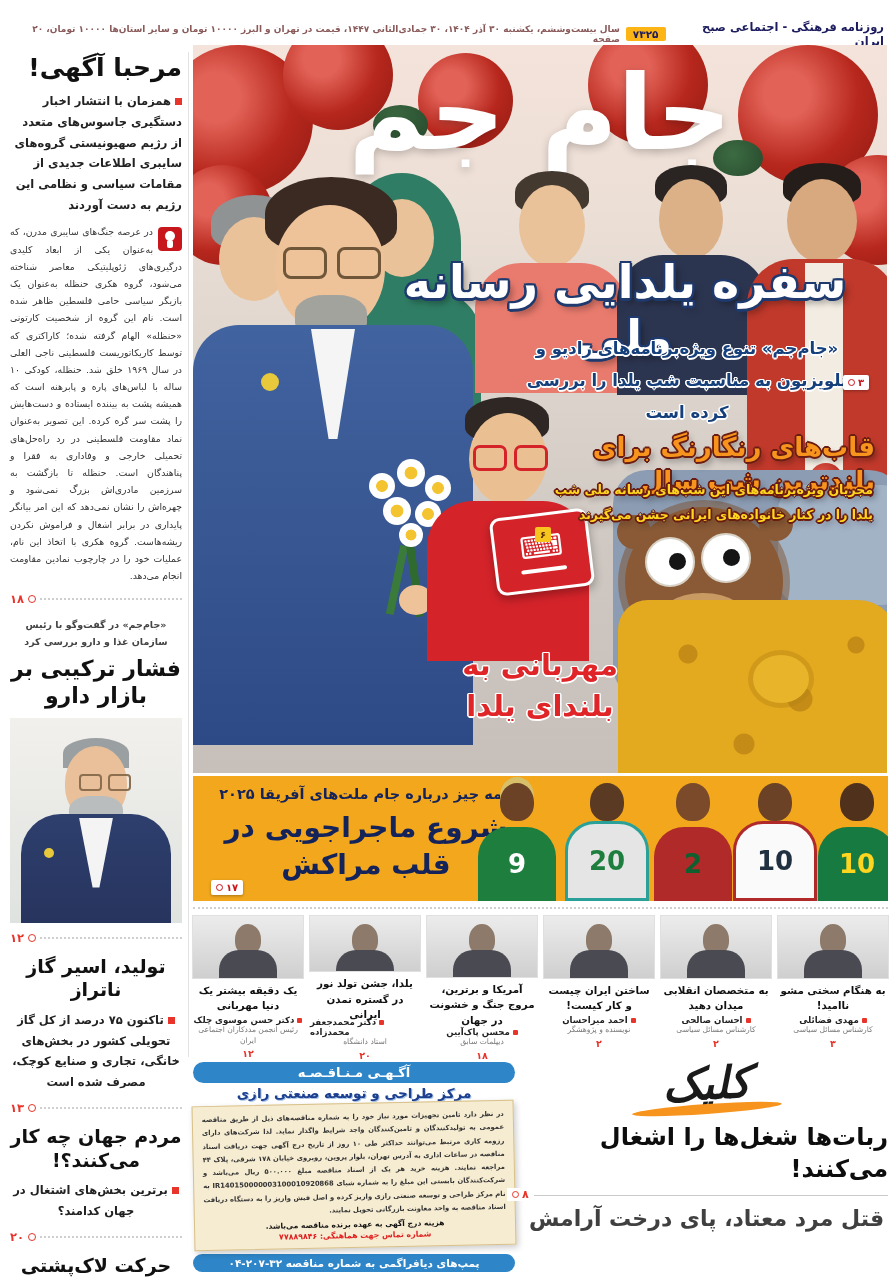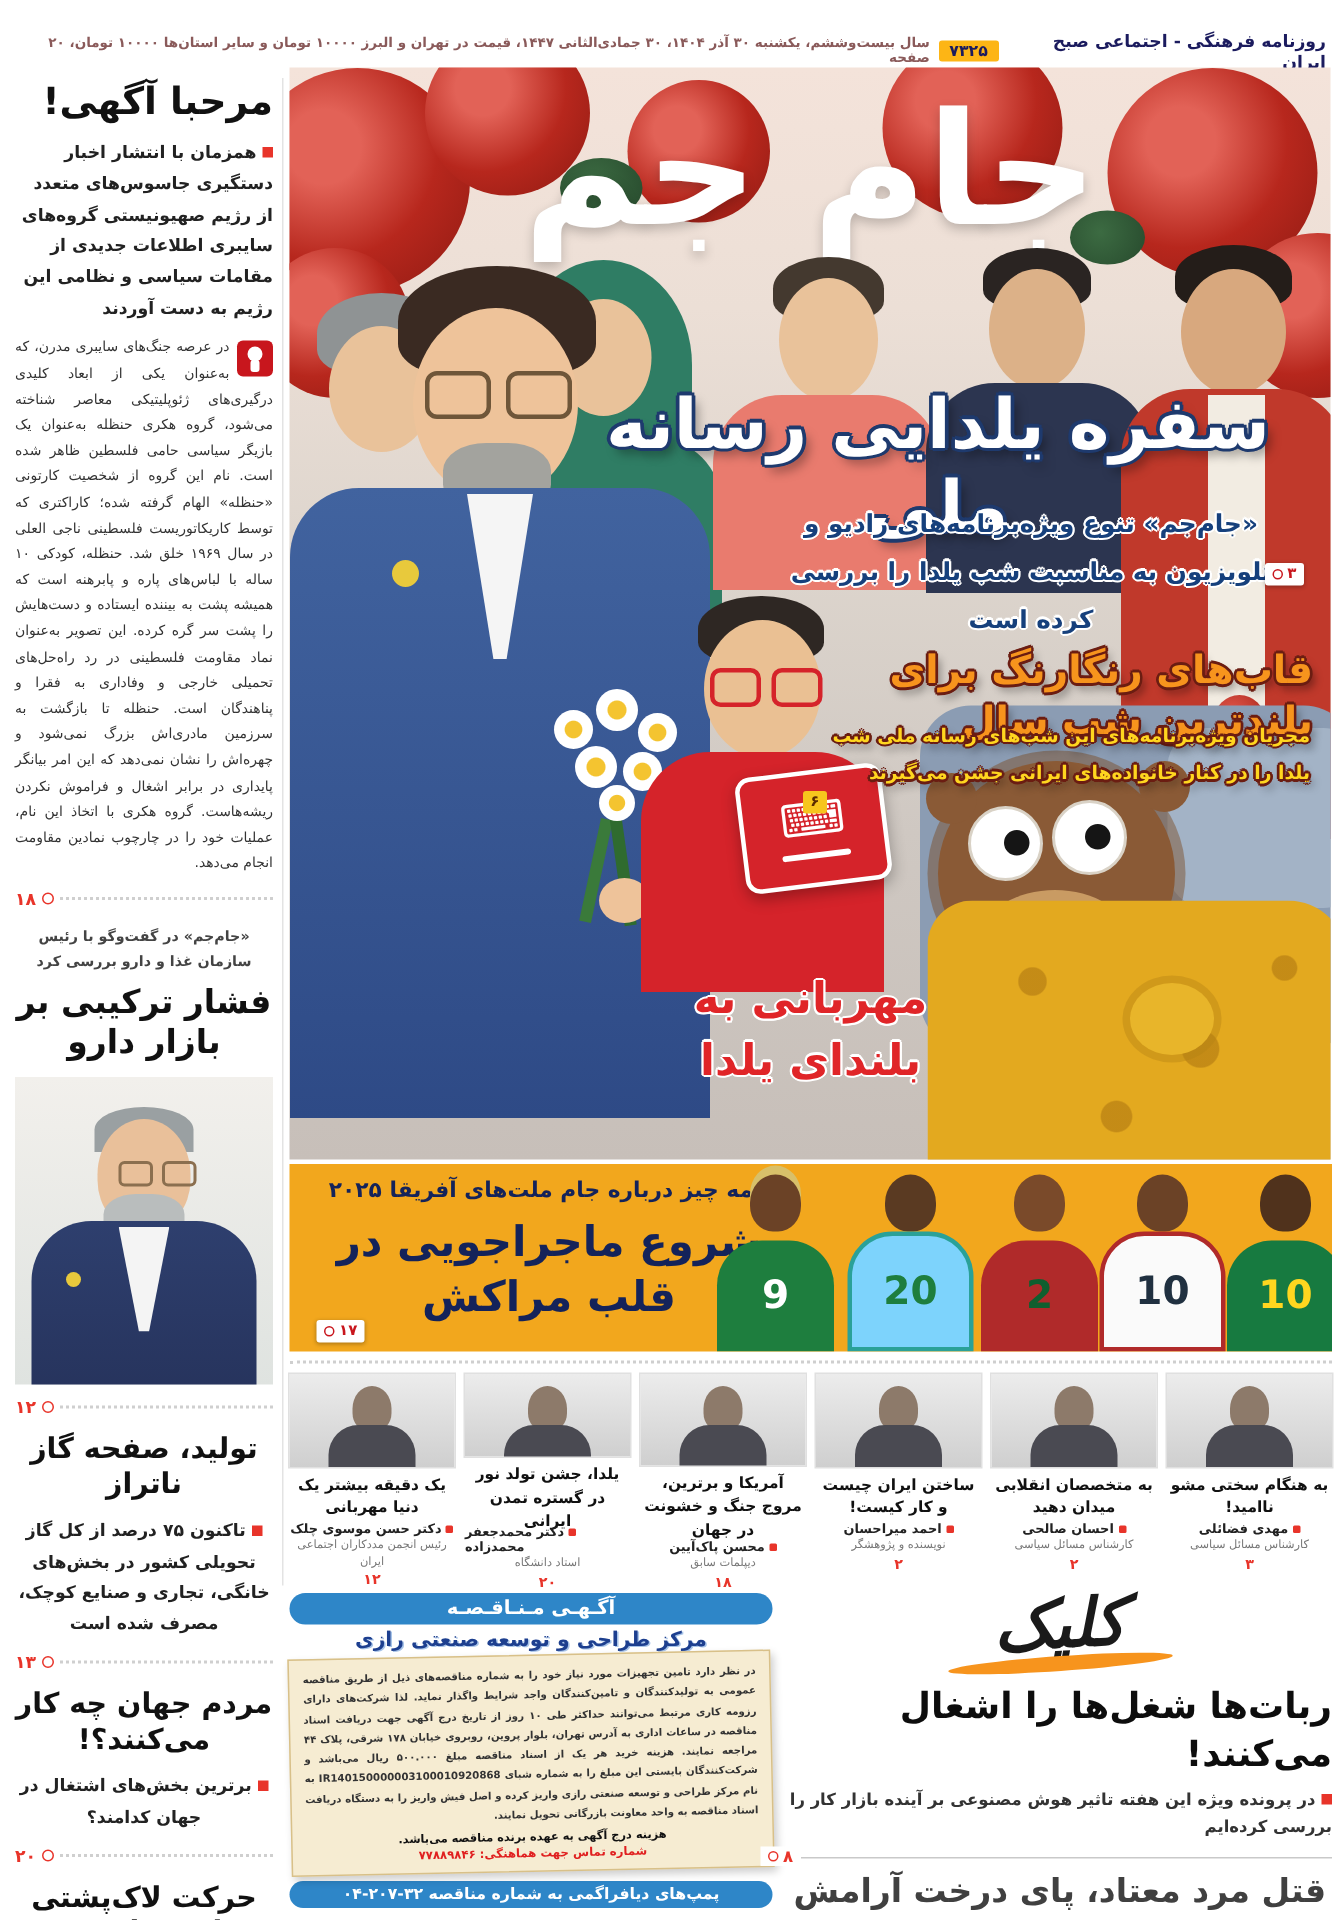--- a/index.html
+++ b/index.html
@@ -208,21 +208,21 @@
       <div class="pm-badge"></div>
     </div>
     <div class="ref-row">
       <span class="ref-num">۱۲</span>
       <span class="ref-ring"></span>
       <span class="ref-dots"></span>
     </div>
   </div>
 
   <div>
-    <div class="lc-title t-lg">تولید، صفحه گاز ناتراز</div>
+    <div class="lc-title t-lg">تولید، اسیر گاز ناتراز</div>
     <div class="lead center"><span class="bullet"></span><span>تاکنون ۷۵ درصد از کل گاز تحویلی کشور در بخش‌های خانگی، تجاری و صنایع کوچک، مصرف شده است</span></div>
     <div class="ref-row">
       <span class="ref-num">۱۳</span>
       <span class="ref-ring"></span>
       <span class="ref-dots"></span>
     </div>
   </div>
 
   <div>
     <div class="lc-title t-lg">مردم جهان چه کار می‌کنند؟!</div>
@@ -361,21 +361,21 @@
   </div>
 
   <div class="player" style="left:282px;">
     <div class="pl-head" style="background:#6b4226;box-shadow:0 -6px 0 0 #d8c06a;"></div>
     <div class="pl-jersey" style="background:#1e7e3e;">
         <span class="pl-num" style="color:#fff;">9</span>
       </div>
   </div>
   <div class="player" style="left:372px;">
     <div class="pl-head" style="background:#5a3a22;"></div>
-    <div class="pl-jersey" style="background:#7dd3fc;border:3px solid #2aa198;">
+    <div class="pl-jersey" style="background:#e5e5e5;border:3px solid #2aa198;">
         <span class="pl-num" style="color:#1e7e3e;">20</span>
       </div>
   </div>
   <div class="player" style="left:458px;">
     <div class="pl-head" style="background:#7a4a2a;"></div>
     <div class="pl-jersey" style="background:#b02a2a;">
         <span class="pl-num" style="color:#0f5f2f;">2</span>
       </div>
   </div>
   <div class="player" style="left:540px;">
@@ -463,21 +463,20 @@
     <div class="razi-note">هزینه درج آگهی به عهده برنده مناقصه می‌باشد.</div>
     <div class="razi-phone">شماره تماس جهت هماهنگی: ۷۷۸۸۹۸۴۶</div>
   </div>
   <div class="razi-foot">پمپ‌های دیافراگمی   به شماره مناقصه ۳۲-۲۰۷-۰۴</div>
 </div>
 
 <div class="click">
   <div class="click-logo">کلیک</div>
   <div class="click-swoosh"></div>
   <div class="click-h1">ربات‌ها شغل‌ها را اشغال می‌کنند!</div>
-  <div class="click-sub"><span class="bullet"></span><span>در پرونده ویژه این هفته تاثیر هوش مصنوعی بر آینده بازار کار را بررسی کرده‌ایم</span></div>
   <div class="click-rule">
     <div class="click-ref">
         <span>۸</span>
         <span class="rng"></span>
       </div>
   </div>
   <div class="click-h2">قتل مرد معتاد، پای درخت آرامش</div>
 
 </div>
 

